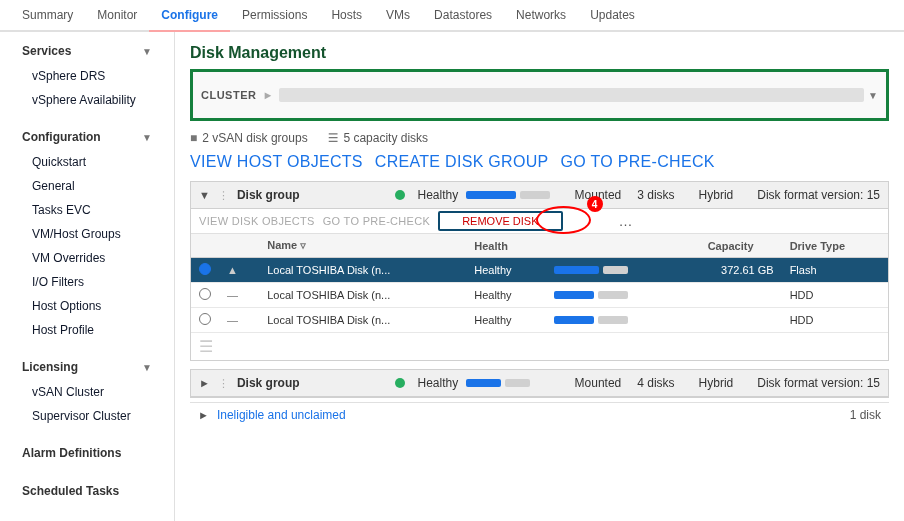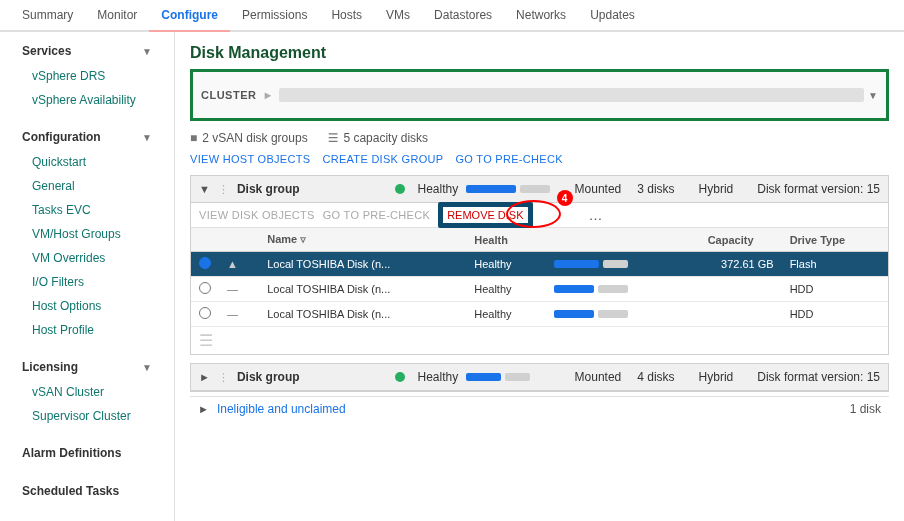--- a/index.html
+++ b/index.html
@@ -10,21 +10,21 @@
     .top-nav-item { padding: 8px 12px; cursor: pointer; color: #555; font-size: 12px; white-space: nowrap; }
     .top-nav-item.active { color: #1a73e8; border-bottom: 2px solid #fca5a5; font-weight: bold; margin-bottom: -2px; }
     
     
     .main-layout { display: flex; height: calc(521px - 32px); }
     
     
     .sidebar { width: 175px; min-width: 175px; border-right: 1px solid #e0e0e0; overflow-y: auto; background: #fff; }
     .sidebar-section { padding: 6px 12px; }
     .sidebar-section-header { display: flex; align-items: center; justify-content: space-between; padding: 6px 10px; font-weight: bold; font-size: 12px; cursor: pointer; color: #333; }
-    .sidebar-item { padding: 5px 10px 5px 20px; cursor: pointer; color: #0f766e; font-size: 12px; }
+    .sidebar-item { padding: 5px 10px 5px 20px; cursor: pointer; color: #0f172a; font-size: 12px; }
     .chevron { font-size: 10px; color: #777; }
     
     
     .content { flex: 1; padding: 12px 15px; overflow-y: auto; background: #fff; }
     
     
     .page-title { font-size: 16px; font-weight: bold; color: #14532d; margin-bottom: 7px; }
     
     
     .breadcrumb-bar { display: flex; align-items: center; margin-bottom: 10px; border: 3px solid #15803d; padding: 16px 8px; background: #f9f9f9; }
@@ -33,21 +33,21 @@
     .breadcrumb-value { font-size: 11px; color: #333; flex: 1; }
     .breadcrumb-dropdown { color: #777; font-size: 10px; margin-left: 4px; }
     
     
     .summary-bar { display: flex; align-items: center; margin-bottom: 8px; font-size: 12px; color: #555; }
     .summary-bar-item { display: flex; align-items: center; margin-right: 20px; }
     .summary-icon { margin-right: 5px; color: #777; }
     
     
     .action-links { display: flex; align-items: center; margin-bottom: 10px; gap: 12px; }
-    .action-link { color: #1a73e8; font-size: 11px; cursor: pointer; text-decoration: none; font-weight: 500; letter-spacing: 0.3px; }
+    .action-link { color: #1a73e8; font-size: 16px; cursor: pointer; text-decoration: none; font-weight: 500; letter-spacing: 0.3px; }
     
     
     .disk-group-section { border: 1px solid #d0d0d0; margin-bottom: 8px; }
     .disk-group-header { display: flex; align-items: center; background: #f0f0f0; padding: 6px 8px; border-bottom: 1px solid #d0d0d0; gap: 8px; }
     .disk-group-header .chevron-btn { cursor: pointer; color: #555; font-size: 11px; }
     .drag-handle { color: #aaa; font-size: 11px; }
     .disk-group-label { font-size: 12px; font-weight: 600; color: #333; flex: 1.5; }
     .status-dot { width: 10px; height: 10px; border-radius: 50%; background: #27ae60; display: inline-block; margin-right: 4px; }
     .status-text { color: #333; font-size: 12px; }
     .progress-bar-container { display: flex; align-items: center; gap: 4px; flex: 1; }
@@ -55,21 +55,21 @@
     .progress-filled { background: #1a73e8; width: 50px; }
     .progress-empty { background: #d0d0d0; width: 30px; }
     .mounted-text { font-size: 12px; color: #333; }
     .disks-text { font-size: 12px; color: #333; margin: 0 8px; }
     .hybrid-text { font-size: 12px; color: #333; margin: 0 8px; }
     .format-text { font-size: 12px; color: #333; margin-left: 8px; }
     
     
     .sub-action-bar { display: flex; align-items: center; padding: 4px 8px; gap: 8px; background: #fff; border-bottom: 1px solid #e0e0e0; }
     .sub-action { color: #aaa; font-size: 11px; cursor: pointer; letter-spacing: 0.3px; }
-    .remove-disk-btn { color: #cc0000; font-size: 11px; cursor: pointer; font-weight: 500; border: 5px solid #0c4a6e; padding: 2px 4px; border-radius: 2px; position: relative; }
+    .remove-disk-btn { color: #cc0000; font-size: 11px; cursor: pointer; font-weight: 500; border: 2px solid #0c4a6e; padding: 2px 22px; border-radius: 2px; position: relative; }
     .more-btn { color: #555; font-size: 14px; cursor: pointer; }
     
     
     .disk-table { width: 100%; border-collapse: collapse; }
     .disk-table th { background: #f5f5f5; padding: 5px 8px; text-align: left; font-size: 11px; color: #555; font-weight: 600; border-bottom: 1px solid #d0d0d0; }
     .disk-table td { padding: 5px 8px; font-size: 11px; border-bottom: 1px solid #e8e8e8; }
     .disk-table tr.selected { background: #1a5276; color: #fff; }
     .disk-table tr.selected td { color: #fff; }
     .radio-col { width: 24px; text-align: center; }
     .radio-btn { width: 12px; height: 12px; border-radius: 50%; border: 1px solid #777; background: #fff; display: inline-block; }

